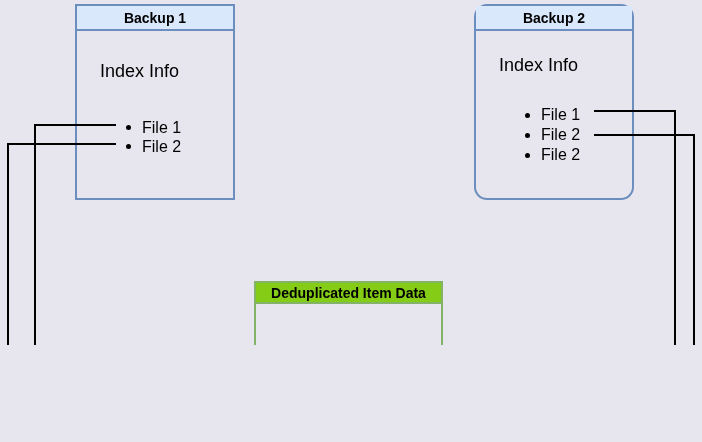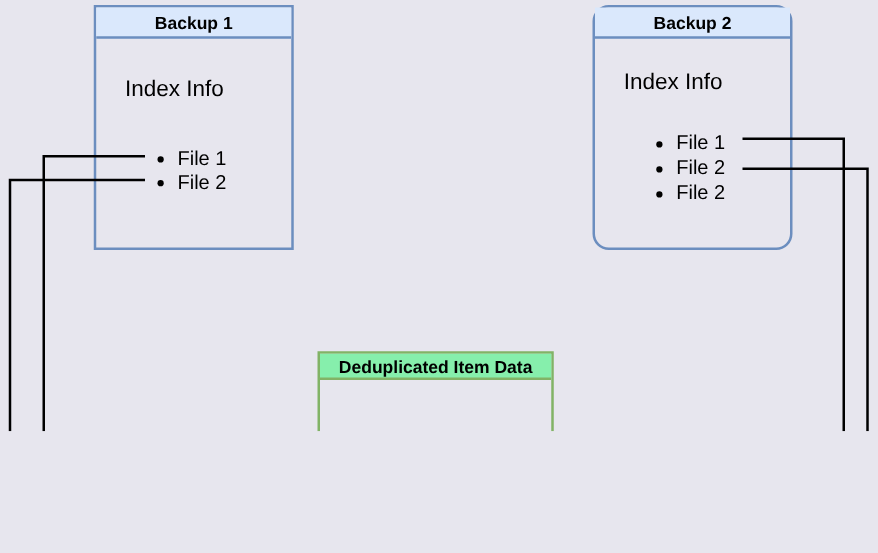--- a/index.html
+++ b/index.html
@@ -26,21 +26,21 @@
   .box.green { border-color: #82b366; }
   .box-title {
     display: flex;
     align-items: center;
     justify-content: center;
     font-weight: bold;
     font-size: 14px;
     border-bottom: 2px solid;
   }
   .blue  .box-title { background: #dae8fc; border-color: #6c8ebf; height: 23px; }
-  .green .box-title { background: #86efac; border-color: #82b366; height: 19px; }
+  .green .box-title { background: #84cc16; border-color: #82b366; height: 19px; }
 
   #backup1 { left: 75px;  top: 4px;   width: 160px; height: 196px; }
   #backup2 { left: 474px; top: 4px;   width: 160px; height: 196px; border-radius: 13px; }
   #dedup   { left: 254px; top: 281px; width: 189px; height: 156px; }
 
   .index-label {
     position: absolute;
     left: 23px;
     font-size: 18px;
     white-space: nowrap;

